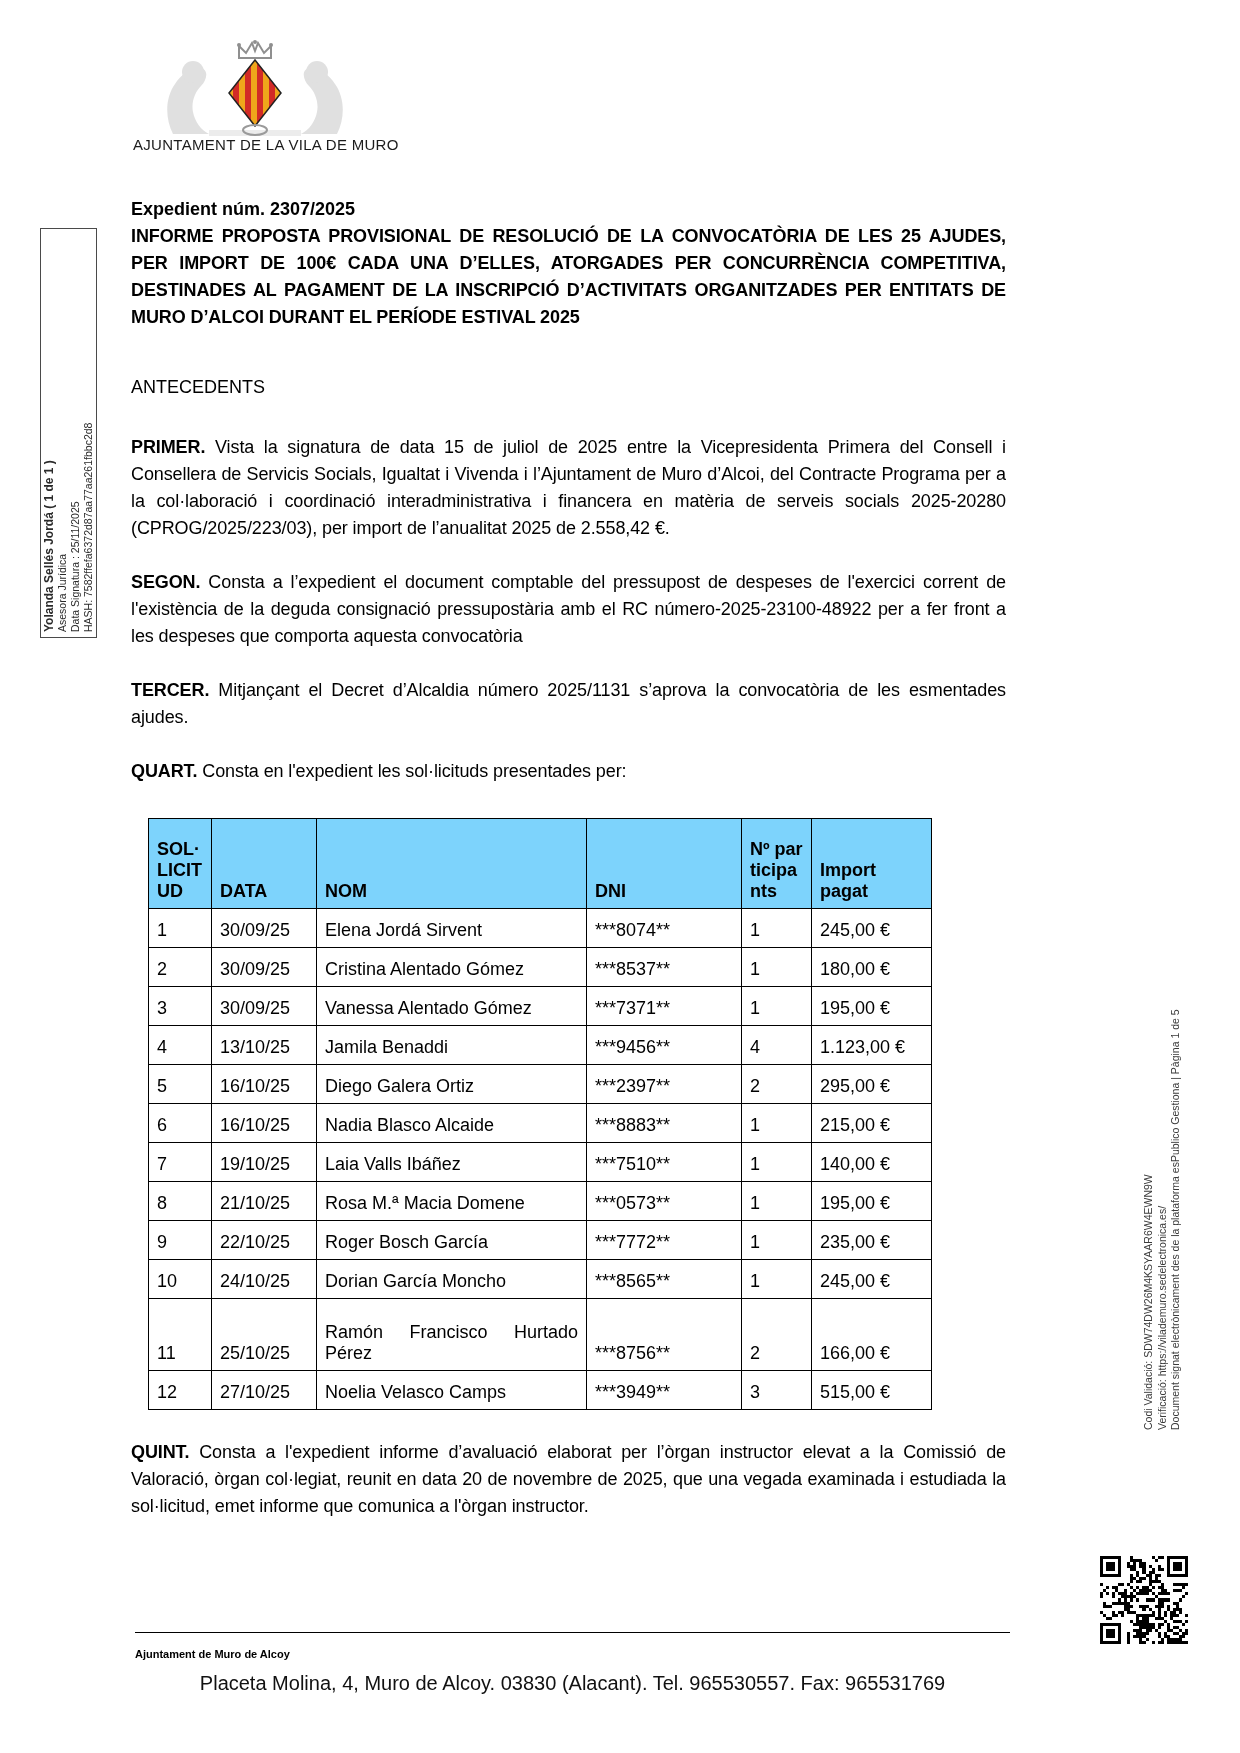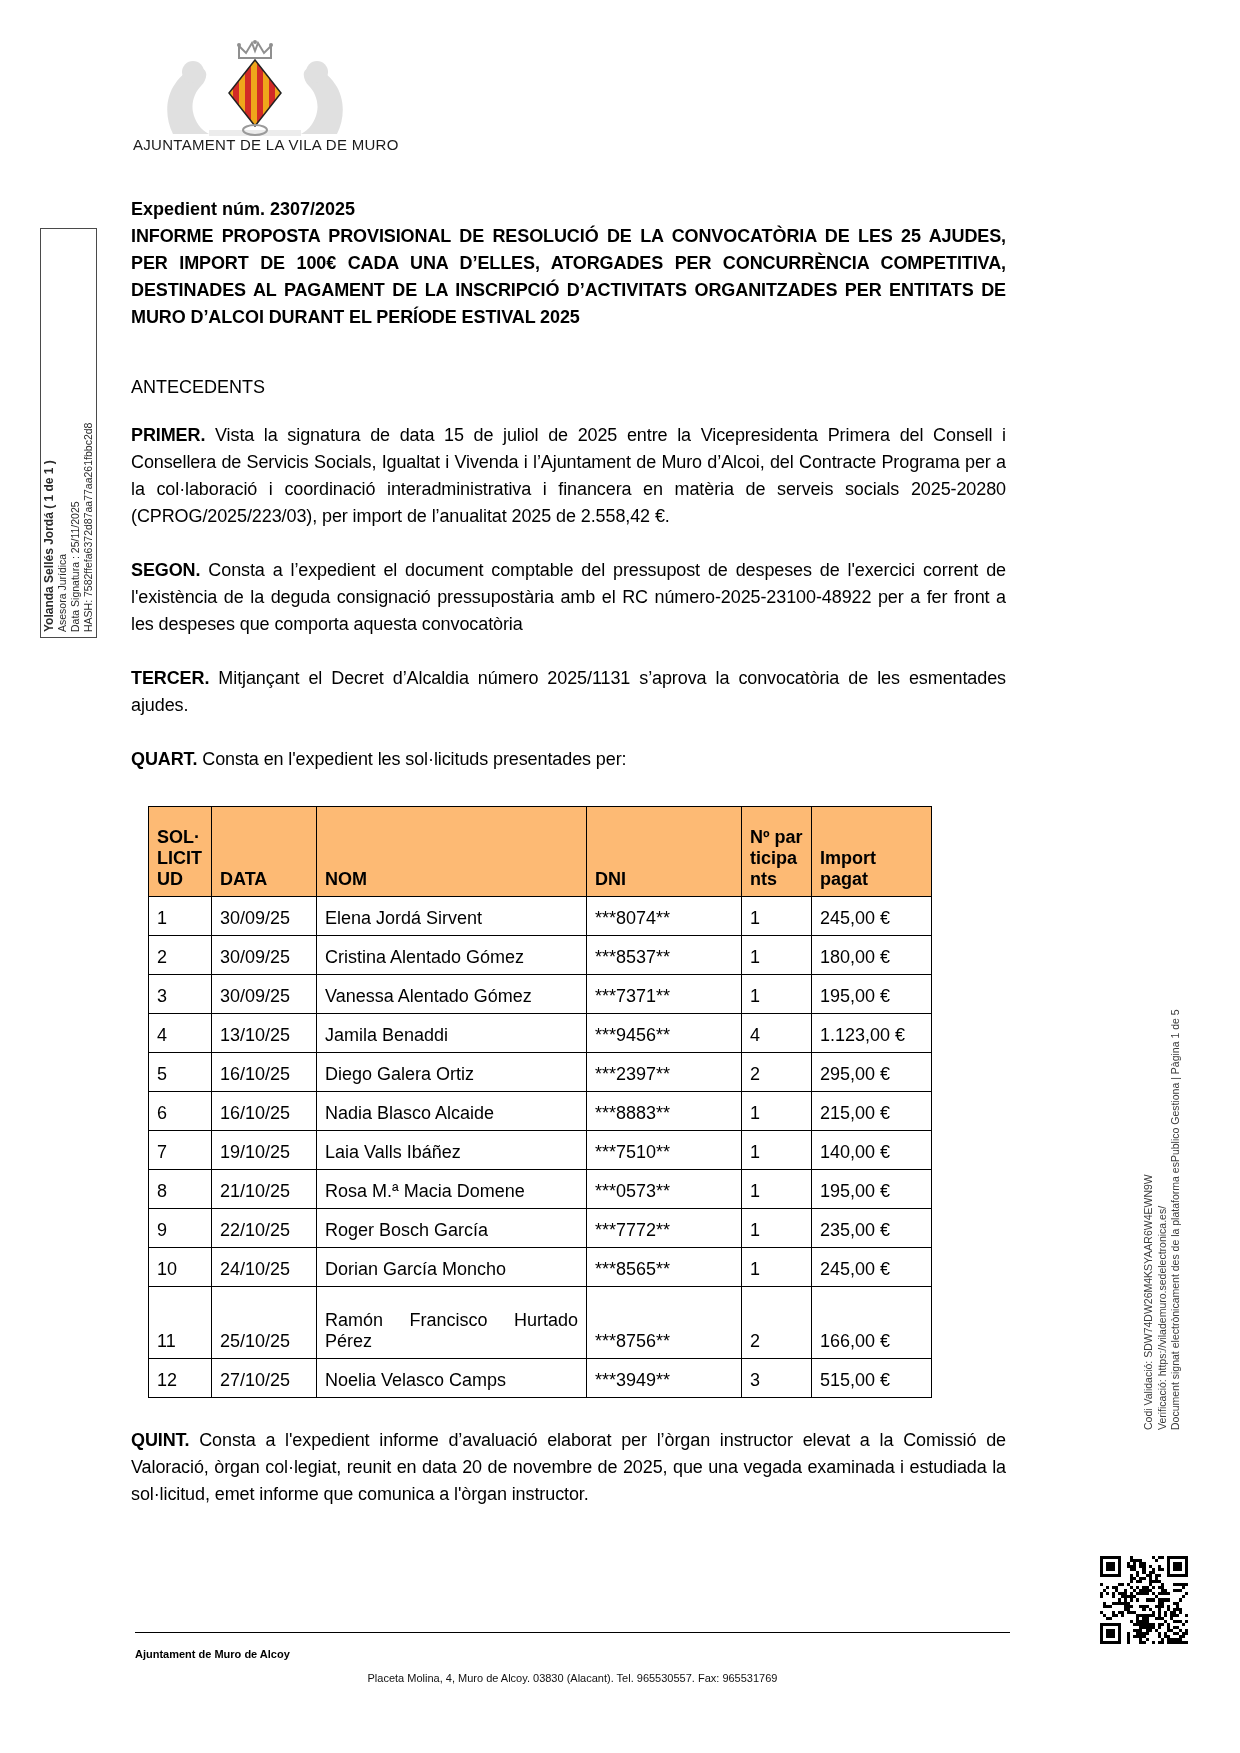--- a/index.html
+++ b/index.html
@@ -33,38 +33,38 @@
   
   .qr{position:absolute;left:1100px;top:1556px;width:88px;height:88px;}
   
   .content{position:absolute;left:131px;top:0;width:875px;}
   .p{font-size:18px;line-height:27px;text-align:justify;letter-spacing:-.1px;}
   .b{font-weight:bold;}
   .exp{margin-top:196px;font-size:18px;font-weight:bold;line-height:27px;}
   .doc-title{font-weight:bold;}
   .antecedents{margin-top:46px;font-size:18px;font-weight:normal;}
   .mt{margin-top:27px;}
-  .mt-primer{margin-top:24px;}
+  .mt-primer{margin-top:36px;}
   
   .tbl-wrap{margin-top:33px;margin-left:17px;}
   table{border-collapse:collapse;table-layout:fixed;width:783px;font-size:18px;}
   td,th{border:1px solid #000;padding:4px 8px 6px 8px;vertical-align:bottom;
         text-align:left;overflow:hidden;}
-  th{background:#fdba74;font-weight:bold;line-height:21px;}
+  th{background:#7dd3fc;font-weight:bold;line-height:21px;}
   tr.hdr{height:90px;}
   tr.row{height:39px;}
   tr.row-tall{height:72px;}
   .wb{word-break:break-all;}
   td.nom{text-align:justify;}
   
   .footer-rule{position:absolute;left:135px;top:1632px;width:875px;border-top:1.5px solid #000;}
   .footer-org{position:absolute;left:135px;top:1648px;width:875px;
               font-weight:bold;font-size:11px;}
   .footer-addr{position:absolute;left:135px;top:1672px;width:875px;text-align:center;
-               font-size:11px;color:#111;}
+               font-size:20px;color:#111;}
 </style>
 </head>
 <body>
 
 <svg class="coa" viewBox="0 0 240 100" xmlns="http://www.w3.org/2000/svg">
 
   <g fill="#c7c7c7" opacity="0.55">
     <path d="M38,96 C30,80 30,60 40,46 C46,36 58,28 66,30 C74,32 72,42 66,48
              C60,54 56,64 58,74 C60,84 66,92 74,96 Z"></path>
     <circle cx="58" cy="34" r="11"></circle>

